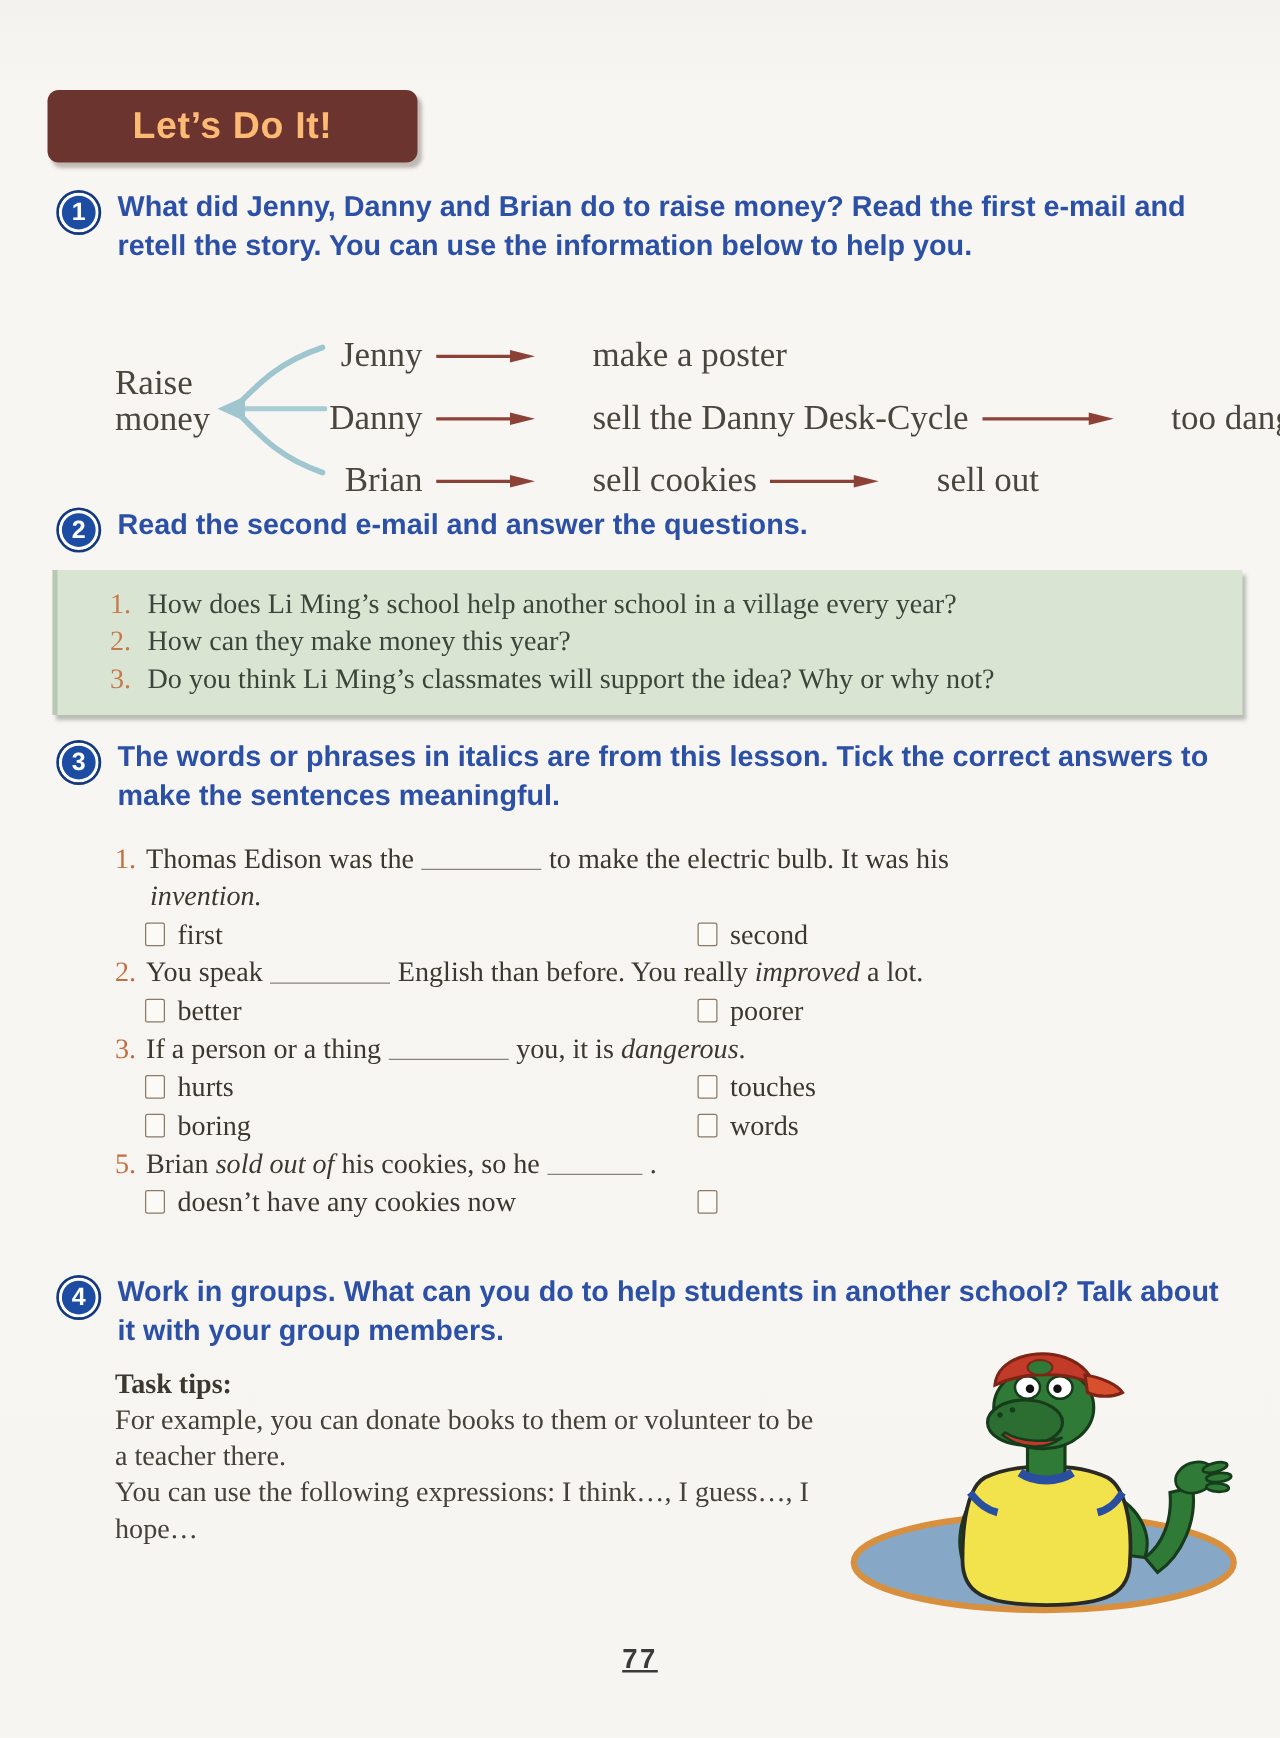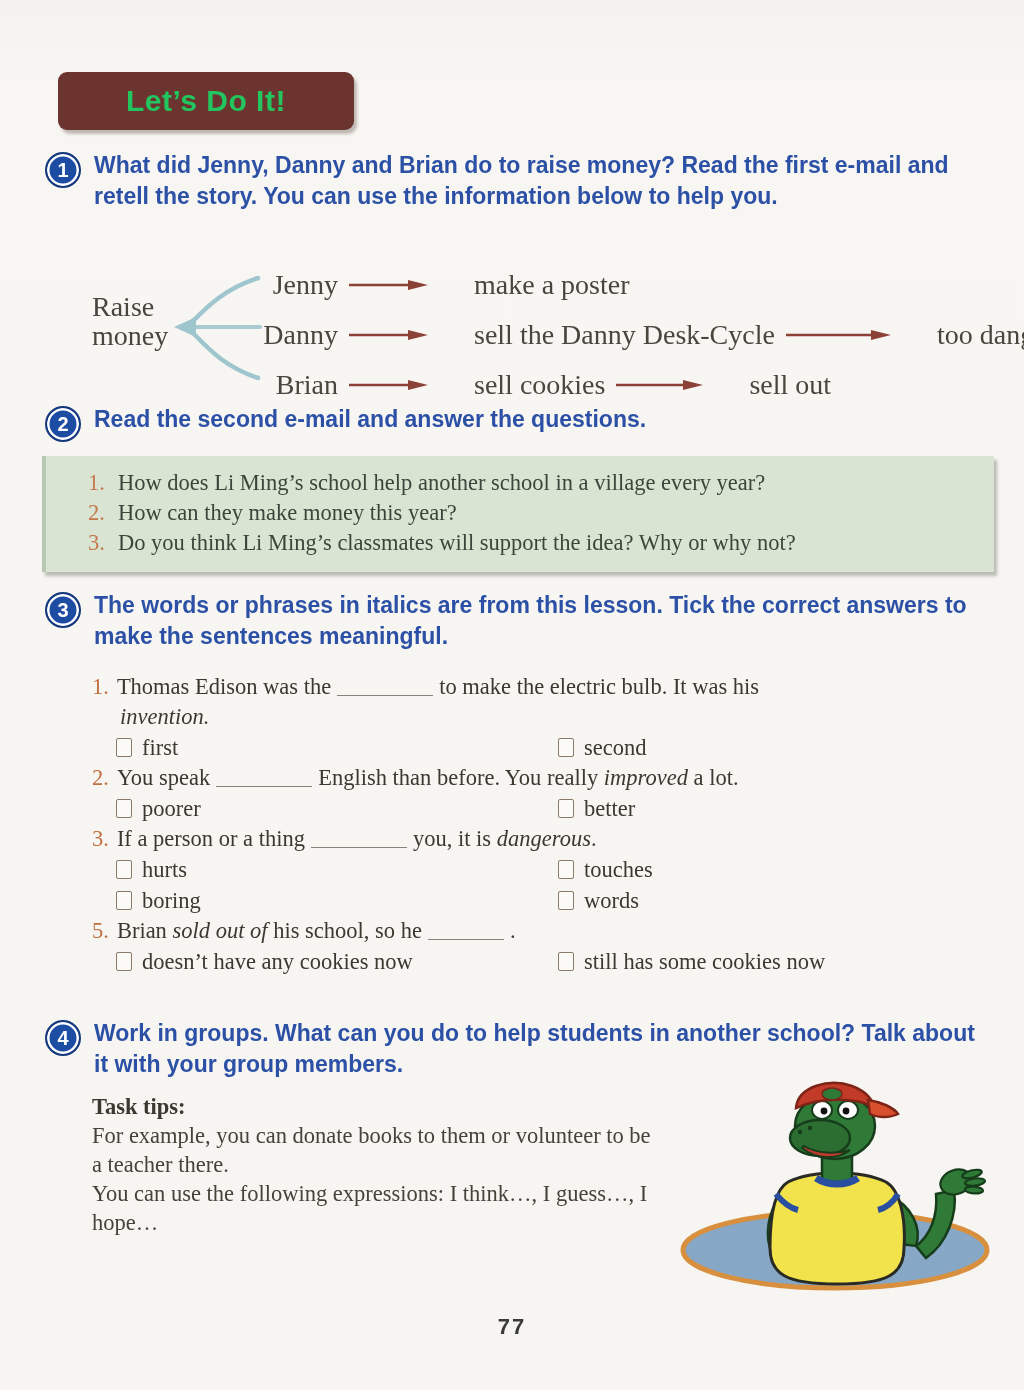--- a/index.html
+++ b/index.html
@@ -6,24 +6,24 @@
   html,body { width:1024px; }
   body { font-family:"Liberation Serif", serif; }
   .page {
     position:relative; width:1024px; height:1390px;
     background:#f6f5f2; overflow:hidden;
     background-image:linear-gradient(180deg,#f3f2ee 0%, #f7f6f3 6%, #f6f5f2 100%);
   }
 
   
   .banner {
-    position:absolute; left:58px; top:72px;
+    position:absolute; left:38px; top:72px;
     width:296px; height:58px; background:#6b342e;
     border-radius:9px; box-shadow:3px 4px 3px rgba(90,70,60,0.35);
-    color:#22c55e; font:bold 30px/58px "Liberation Sans", sans-serif;
+    color:#fdba74; font:bold 30px/58px "Liberation Sans", sans-serif;
     text-align:center; letter-spacing:0.5px;
   }
 
   
   .sec { position:absolute; left:45px; display:flex; gap:13px; }
   .num-circle {
     flex:0 0 auto; width:36px; height:36px; border-radius:50%;
     background:#1c4da2; border:2px solid #16397e;
     box-shadow:inset 0 0 0 2.5px #ffffff;
     color:#fff; font:bold 20px/32px "Liberation Sans", sans-serif; text-align:center;
@@ -75,21 +75,21 @@
 
   
   .tips { position:absolute; left:92px; top:1092px; width:560px;
           font-size:22.5px; line-height:29px; color:#46423a; }
   .tips .tips-label { font-weight:bold; color:#3c382f; }
 
   .mascot { position:absolute; left:672px; top:1078px; }
 
   .page-num { position:absolute; left:0; top:1314px; width:100%;
               text-align:center; font:bold 22px "Liberation Sans", sans-serif;
-              color:#3a3a3a; letter-spacing:2px; }
+              color:#3a3a3a; letter-spacing:2px;text-decoration:underline; }
 </style>
 </head>
 <body>
 
 <div class="page">
 
   <div class="banner">Let’s Do It!</div>
 
   <div class="sec" style="top:150px;">
     <div class="num-circle">1</div>
@@ -186,25 +186,25 @@
       </div>
     </div>
 
     <div class="titem">
       <span class="tline">
         <span class="tnum">2.</span><span>You speak</span><span class="blank"></span><span>English than before. You really </span><span class="it">improved</span><span> a lot.</span>
       </span>
       <div class="opts">
         <span class="opt">
           <span class="checkbox"></span>
+          <span>better</span>
+        </span>
+        <span class="opt">
+          <span class="checkbox"></span>
           <span>poorer</span>
-        </span>
-        <span class="opt">
-          <span class="checkbox"></span>
-          <span>better</span>
         </span>
       </div>
     </div>
 
     <div class="titem">
       <span class="tline">
         <span class="tnum">3.</span><span>If a person or a thing</span><span class="blank"></span><span>you, it is </span><span class="it">dangerous</span><span>.</span>
       </span>
       <div class="opts">
         <span class="opt">
@@ -226,30 +226,29 @@
         </span>
         <span class="opt">
           <span class="checkbox"></span>
           <span>words</span>
         </span>
       </div>
     </div>
 
     <div class="titem">
       <span class="tline">
-        <span class="tnum">5.</span><span>Brian </span><span class="it">sold out of</span><span> his school, so he</span><span class="blank short"></span><span>.</span>
+        <span class="tnum">5.</span><span>Brian </span><span class="it">sold out of</span><span> his cookies, so he</span><span class="blank short"></span><span>.</span>
       </span>
       <div class="opts">
         <span class="opt">
           <span class="checkbox"></span>
           <span>doesn’t have any cookies now</span>
         </span>
         <span class="opt">
           <span class="checkbox"></span>
-          <span>still has some cookies now</span>
         </span>
       </div>
     </div>
 
   </div>
 
   <div class="sec" style="top:1018px;">
     <div class="num-circle">4</div>
     <div class="sec-heading">Work in groups. What can you do to help students in another school? Talk about it with your group members.</div>
   </div>

